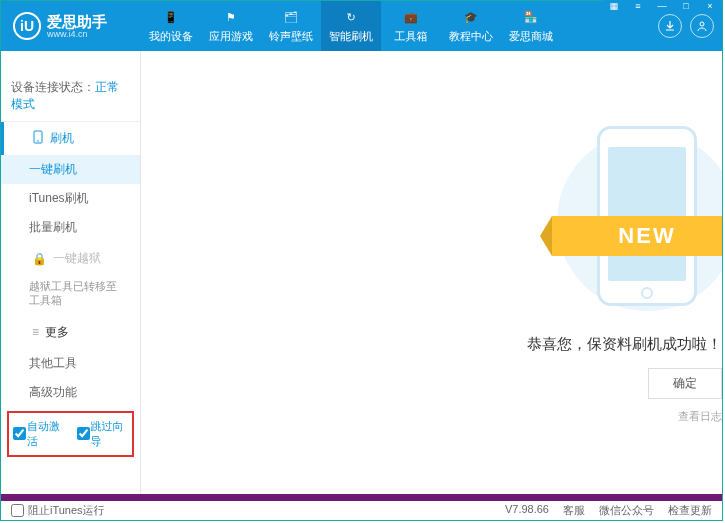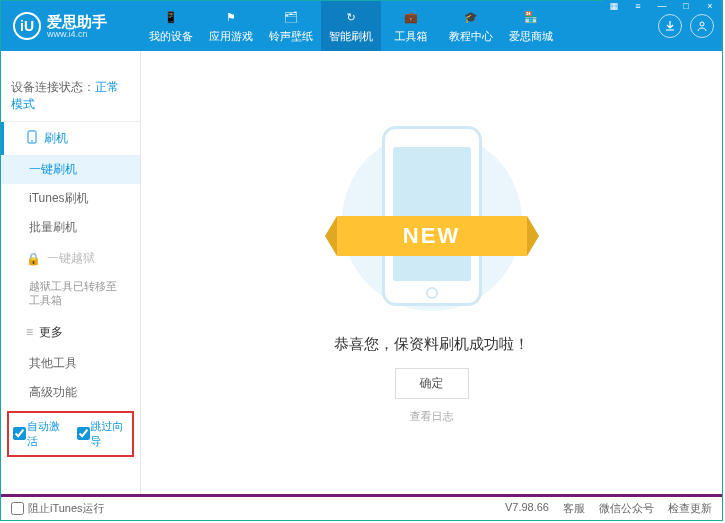--- a/index.html
+++ b/index.html
@@ -15,43 +15,43 @@
 .nav-item.active { background: #0d7ec0; }
 .nav-icon { width: 18px; height: 18px; margin-bottom: 2px; display: flex; align-items: center; justify-content: center; }
 .title-right { display: flex; align-items: center; padding-right: 8px; gap: 8px; }
 .win-controls { position: absolute; top: 0; right: 4px; display: flex; gap: 2px; background: #1296db; }
 .win-btn { width: 22px; height: 12px; color: #fff; font-size: 9px; display: flex; align-items: center; justify-content: center; cursor: pointer; }
 .circle-btn { width: 24px; height: 24px; border: 1.5px solid rgba(255,255,255,0.7); border-radius: 50%; display: flex; align-items: center; justify-content: center; cursor: pointer; }
 .body { flex: 1; display: flex; overflow: hidden; }
 .sidebar { width: 140px; border-right: 1px solid #e5e5e5; display: flex; flex-direction: column; font-size: 12px; }
 .conn-status { padding: 8px 10px; color: #666; border-bottom: 1px solid #eee; margin-top: 20px; }
 .conn-mode { color: #1296db; }
-.side-section { padding: 8px 22px; color: #333; display: flex; align-items: center; gap: 6px; border-left: 3px solid transparent; }
+.side-section { padding: 8px 28px; color: #333; display: flex; align-items: center; gap: 6px; border-left: 3px solid transparent; }
 .side-section.top-active { border-left-color: #1296db; color: #1296db; }
 .side-sub { padding: 6px 14px 6px 28px; color: #666; cursor: pointer; }
 .side-sub.active { background: #e6f4fd; color: #1296db; }
 .side-lock { color: #bbb; }
 .side-note { padding: 4px 14px 8px 28px; color: #999; font-size: 11px; line-height: 1.3; }
 .red-box { border: 2px solid #d33; margin: 4px 6px; padding: 6px 4px; display: flex; gap: 12px; font-size: 11px; }
 .chk { display: flex; align-items: center; gap: 1px; color: #1296db; }
 .chk input { accent-color: #1296db; }
-.main { flex: 1; display: flex; flex-direction: column; align-items: center; justify-content: center; position: relative; }
+.main { flex: 1; display: flex; flex-direction: column; align-items: flex-end; justify-content: center; position: relative; }
 .phone-ill { width: 150px; height: 200px; position: relative; margin-bottom: 14px; }
 .phone-circle { position: absolute; width: 180px; height: 180px; background: #eaf6fb; border-radius: 50%; left: -15px; top: 10px; }
 .phone-body { position: absolute; width: 100px; height: 180px; background: #fff; border: 3px solid #d0e8f5; border-radius: 14px; left: 25px; top: 5px; }
 .phone-screen { position: absolute; left: 8px; right: 8px; top: 18px; bottom: 22px; background: #cfeaf7; border-radius: 2px; }
 .phone-home { position: absolute; width: 12px; height: 12px; border: 2px solid #d0e8f5; border-radius: 50%; bottom: 4px; left: 50%; transform: translateX(-50%); }
 .new-banner { position: absolute; left: -20px; right: -20px; top: 95px; height: 40px; background: #ffc233; display: flex; align-items: center; justify-content: center; font-weight: 900; font-size: 22px; color: #fff; letter-spacing: 2px; }
 .new-banner:before, .new-banner:after { content: ""; position: absolute; top: 0; width: 0; height: 0; border-top: 20px solid transparent; border-bottom: 20px solid transparent; }
 .new-banner:before { left: -12px; border-right: 12px solid #e0a820; }
 .new-banner:after { right: -12px; border-left: 12px solid #e0a820; }
 .success-text { font-size: 15px; color: #333; margin-bottom: 14px; }
 .ok-btn { border: 1px solid #ddd; background: #fff; padding: 6px 24px; font-size: 12px; color: #555; cursor: pointer; margin-bottom: 10px; }
 .log-link { font-size: 11px; color: #aaa; cursor: pointer; }
-.footer { height: 26px; border-top: 3px solid #701a75; display: flex; align-items: center; font-size: 11px; color: #666; padding: 0 10px; }
+.footer { height: 26px; border-top: 7px solid #701a75; display: flex; align-items: center; font-size: 11px; color: #666; padding: 0 10px; }
 .footer-left { display: flex; align-items: center; gap: 4px; }
 .footer-right { margin-left: auto; display: flex; gap: 14px; }
 .footer-link { cursor: pointer; }
 .sep-icon { color: #aaa; }
 </style>
 </head>
 <body>
 
 <div class="window">
   <div class="win-controls">

